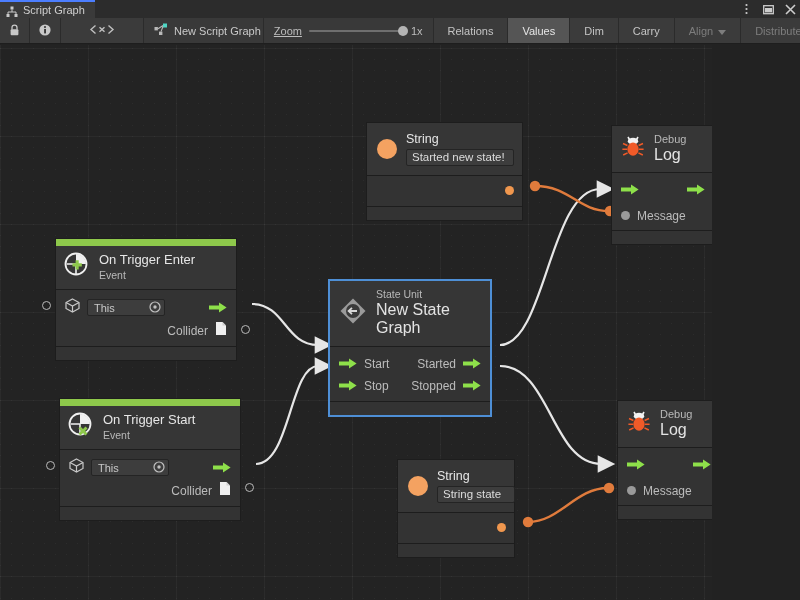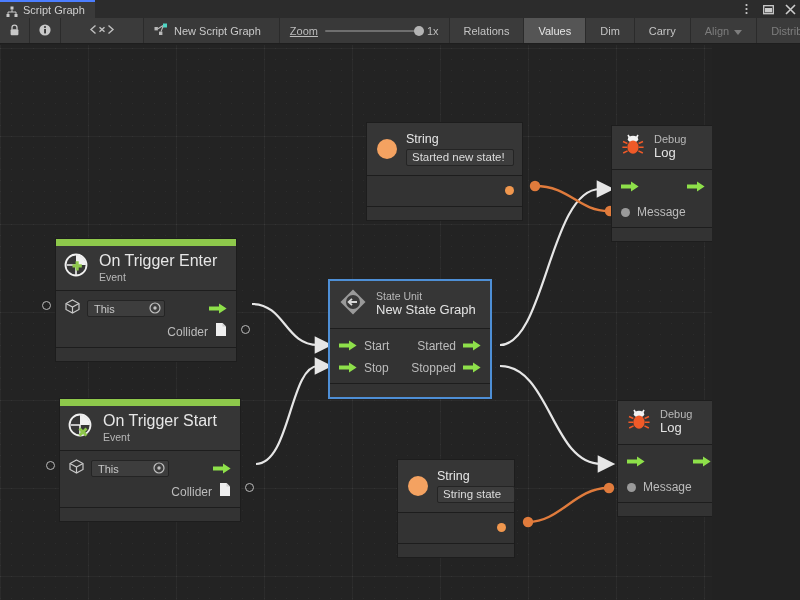--- a/index.html
+++ b/index.html
@@ -47,21 +47,21 @@
     border-right: 1px solid #2b2b2b;
     color: #c4c4c4;
     background: #3b3b3b;
     white-space: nowrap;
   }
   .tb-btn.wide { padding: 4px 14px; }
   .tb-btn.active { background: #555555; color: #e6e6e6; }
   .tb-btn.dim { color: #7d7d7d; }
   .tb-graphname {
     display:flex; align-items:center; gap:6px;
-    padding: 0 18px 0 10px; color:#c9c9c9; white-space:nowrap;
+    padding: 0 2px 0 10px; color:#c9c9c9; white-space:nowrap;
     border-right: 1px solid #2b2b2b;
   }
   .tb-zoom {
     display:flex; align-items:center; gap:7px; padding: 0 10px;
     color:#bdbdbd; border-right: 1px solid #2b2b2b;
   }
   .zoom-track {
     width: 95px; height: 2px; background: #6f6f6f; position: relative; border-radius:1px;
   }
   .zoom-knob {
@@ -95,22 +95,22 @@
   .node.selected { border: 1px solid #4e8fd6; box-shadow: 0 0 0 1px #4e8fd6; }
   .node-accent { height: 7px; background: #8ec84b; }
   .node-head {
     display:flex; align-items:center; gap:9px;
     padding: 7px 10px 8px 9px;
     border-bottom: 1px solid #1d1d1d;
     background:#363636;
   }
   .node-head-text { display:flex; flex-direction:column; line-height:1.15; }
   .nh-small { font-size: 11px; color:#b9b9b9; }
-  .nh-big { font-size: 13px; color:#e3e3e3; }
-  .nh-one { font-size: 16px; color:#e6e6e6; }
+  .nh-big { font-size: 16px; color:#e3e3e3; }
+  .nh-one { font-size: 13px; color:#e6e6e6; }
   .node-body { padding: 6px 0 4px 0; background:#333333; }
   .node-foot { height: 14px; background: #333333; border-top: 1px solid #1d1d1d; }
 
   .row {
     display:flex; align-items:center; justify-content:space-between;
     padding: 2px 9px; min-height: 21px; gap: 8px;
   }
   .row-left { display:flex; align-items:center; gap:7px; }
   .row-right { display:flex; align-items:center; gap:7px; }
   .port-label { font-size: 12px; color:#bcbcbc; white-space:nowrap; }

